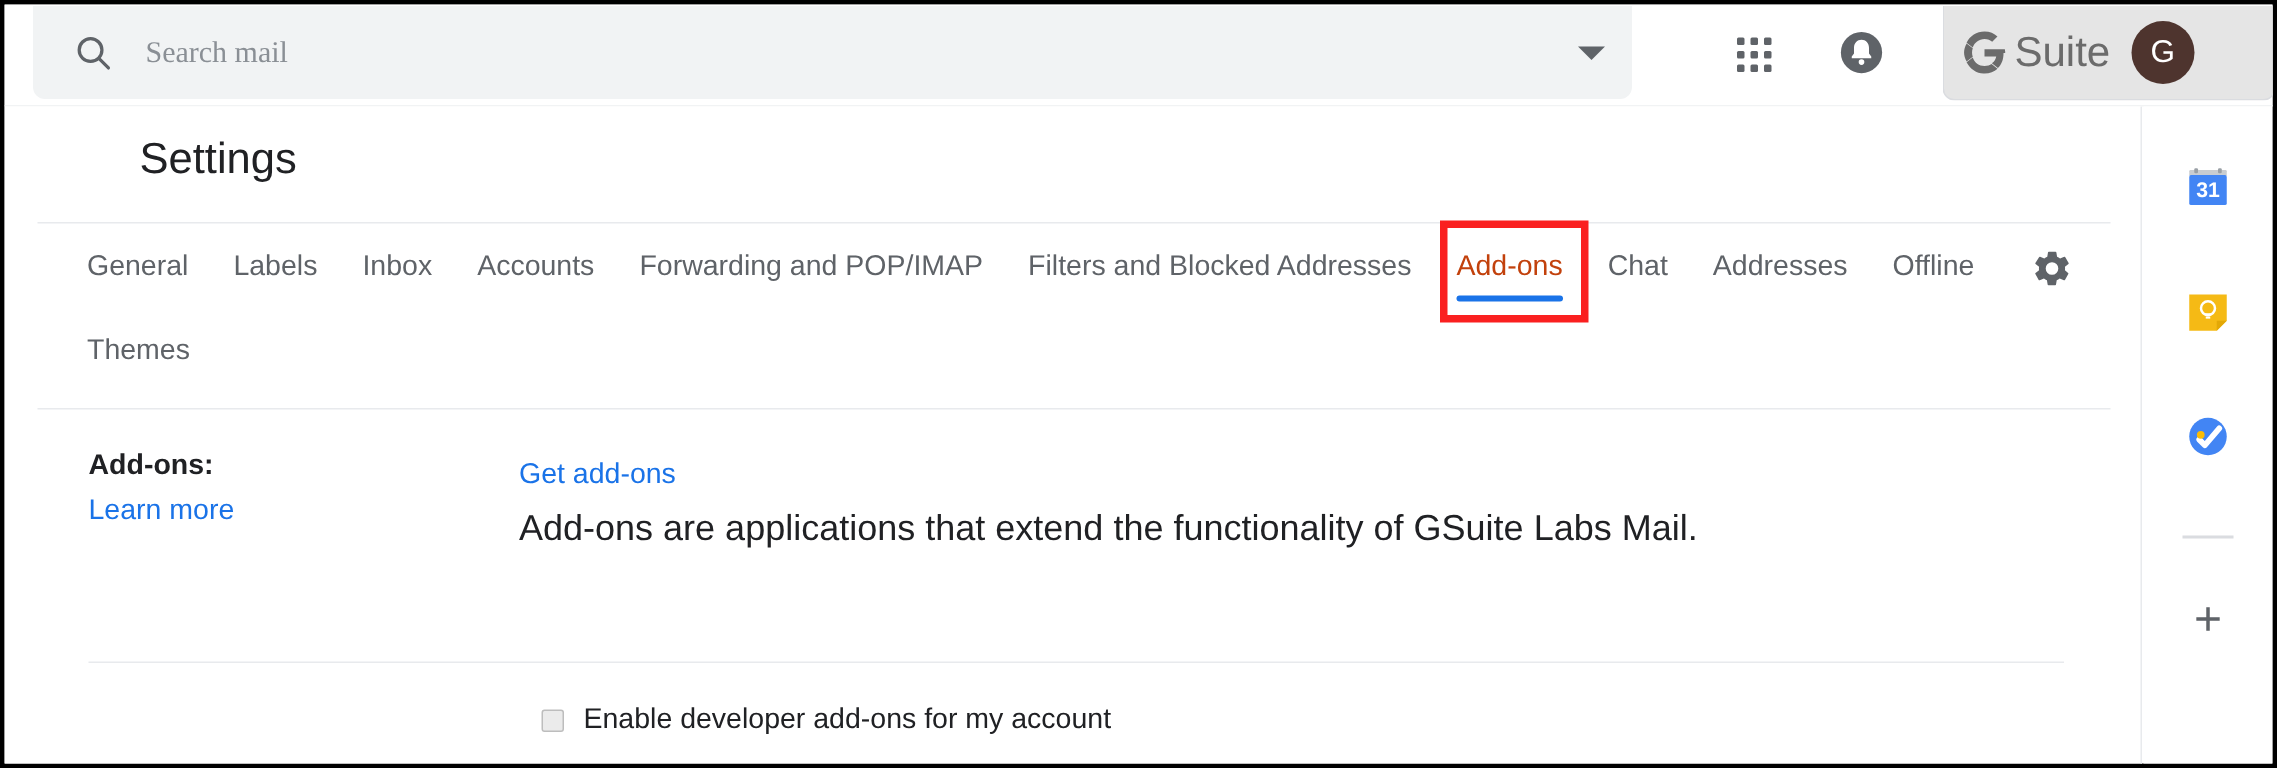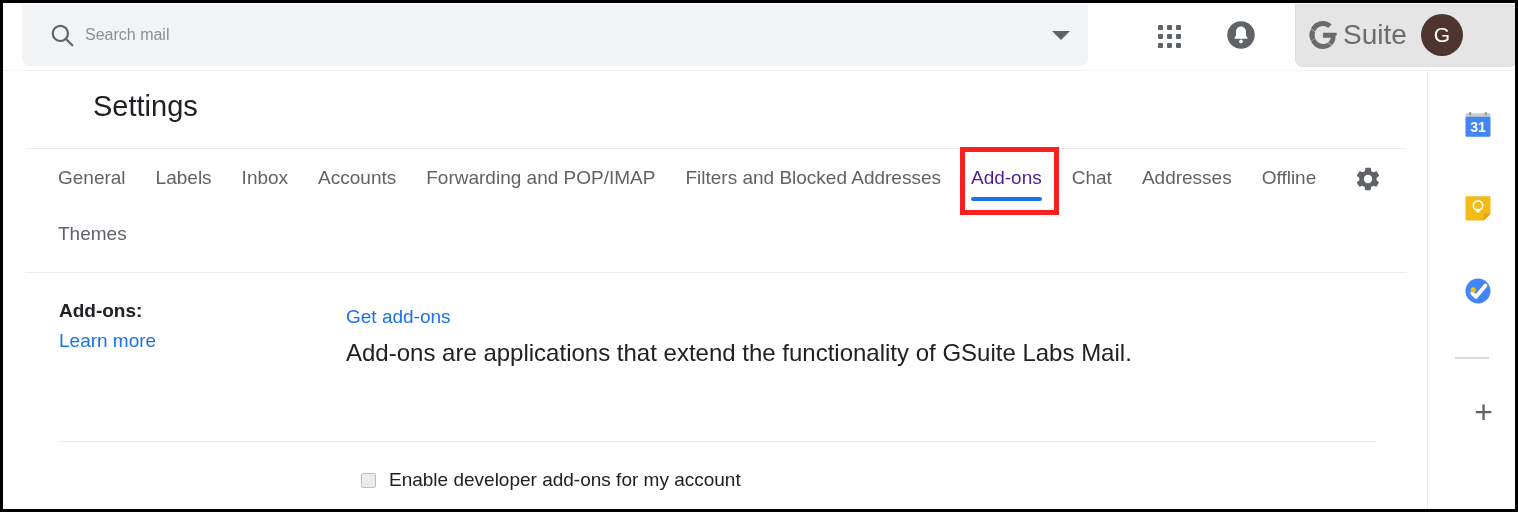--- a/index.html
+++ b/index.html
@@ -44,24 +44,24 @@
     height: 26px;
     margin-left: 27px;
     flex: 0 0 auto;
     color: #5f6368;
   }
   #search-input {
     flex: 1 1 auto;
     border: none;
     outline: none;
     background: transparent;
-    font-family: Liberation Sans, sans-serif;
-    font-size: 16px;
+    font-family: Liberation Serif, serif;
+    font-size: 20px;
     color: #202124;
-    margin-left: 10px;
+    margin-left: 22px;
     padding: 0;
     height: 32px;
   }
   #search-input::placeholder { color: #8a8f95; opacity: 1; }
   #search-options-btn {
     width: 54px; height: 62px;
     display: flex; align-items: center; justify-content: center;
     flex: 0 0 auto;
     background: transparent; border: none; cursor: pointer;
     padding: 0;
@@ -175,21 +175,21 @@
     font-size: 19px;
     color: #5f6368;
     padding: 18px 0 16px 0;
     margin-right: 30px;
     cursor: pointer;
     position: relative;
     white-space: nowrap;
     background: none; border: none;
     font-family: "Liberation Sans", sans-serif;
   }
-  .tab.active { color: #4c1d95; }
+  .tab.active { color: #c2410c; }
   .tab.active .tab-underline {
     position: absolute;
     left: 0; right: 0; bottom: 4px;
     height: 4px;
     background: #1a73e8;
     border-radius: 2px;
   }
   #tabs-divider {
     position: absolute;
     left: 22px; top: 201px;
@@ -280,21 +280,21 @@
     left: 1426px; top: 68px;
     width: 86px;
     height: 441px;
     background: #ffffff;
     display: flex;
     flex-direction: column;
     align-items: center;
   }
   .side-btn {
     width: 42px; height: 42px;
-    display: flex; align-items: center; justify-content: flex-end;
+    display: flex; align-items: center; justify-content: center;
     background: transparent; border: none; cursor: pointer; padding: 0;
     flex: 0 0 auto;
   }
   #sb-calendar { margin-top: 34px; }
   #sb-keep { margin-top: 41px; }
   #sb-tasks { margin-top: 41px; }
   #sb-divider {
     width: 34px; height: 2px;
     background: #dadce0;
     margin-top: 44px;

